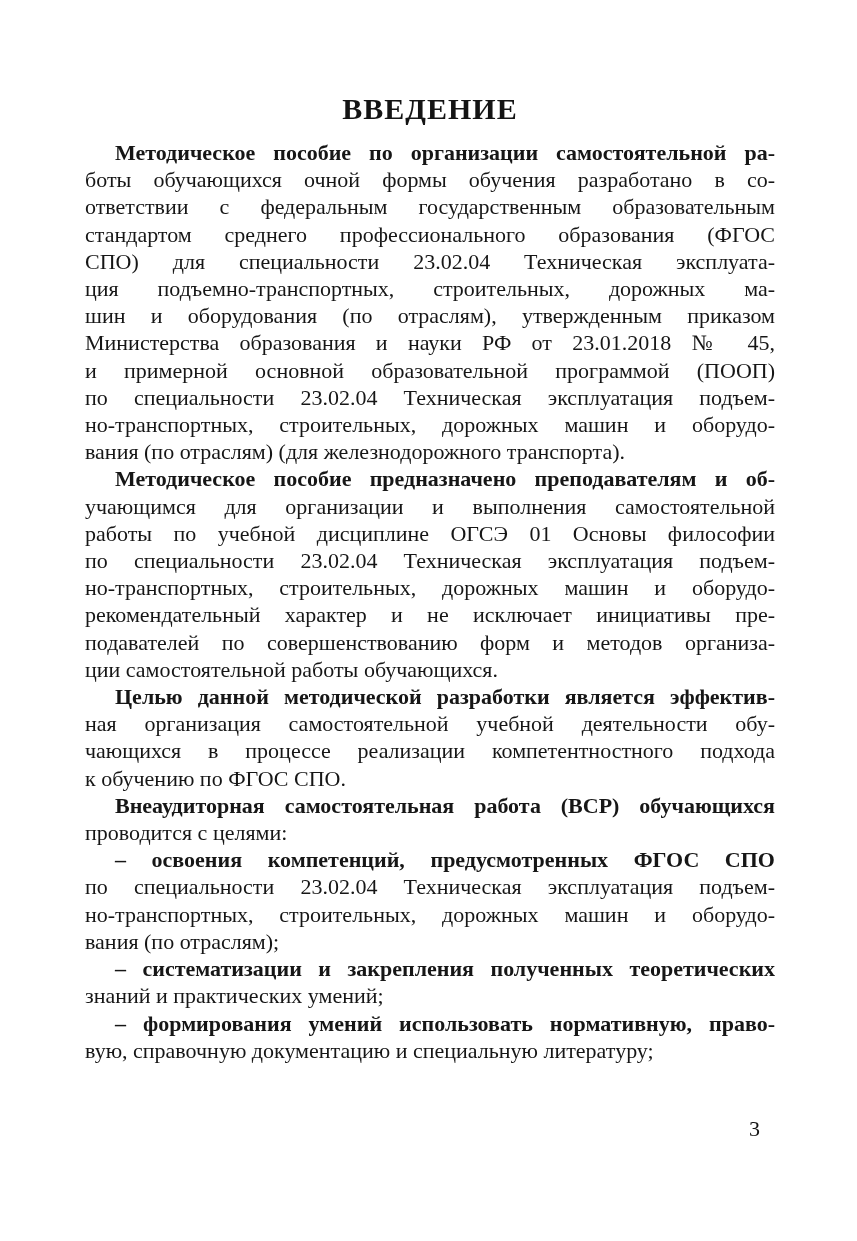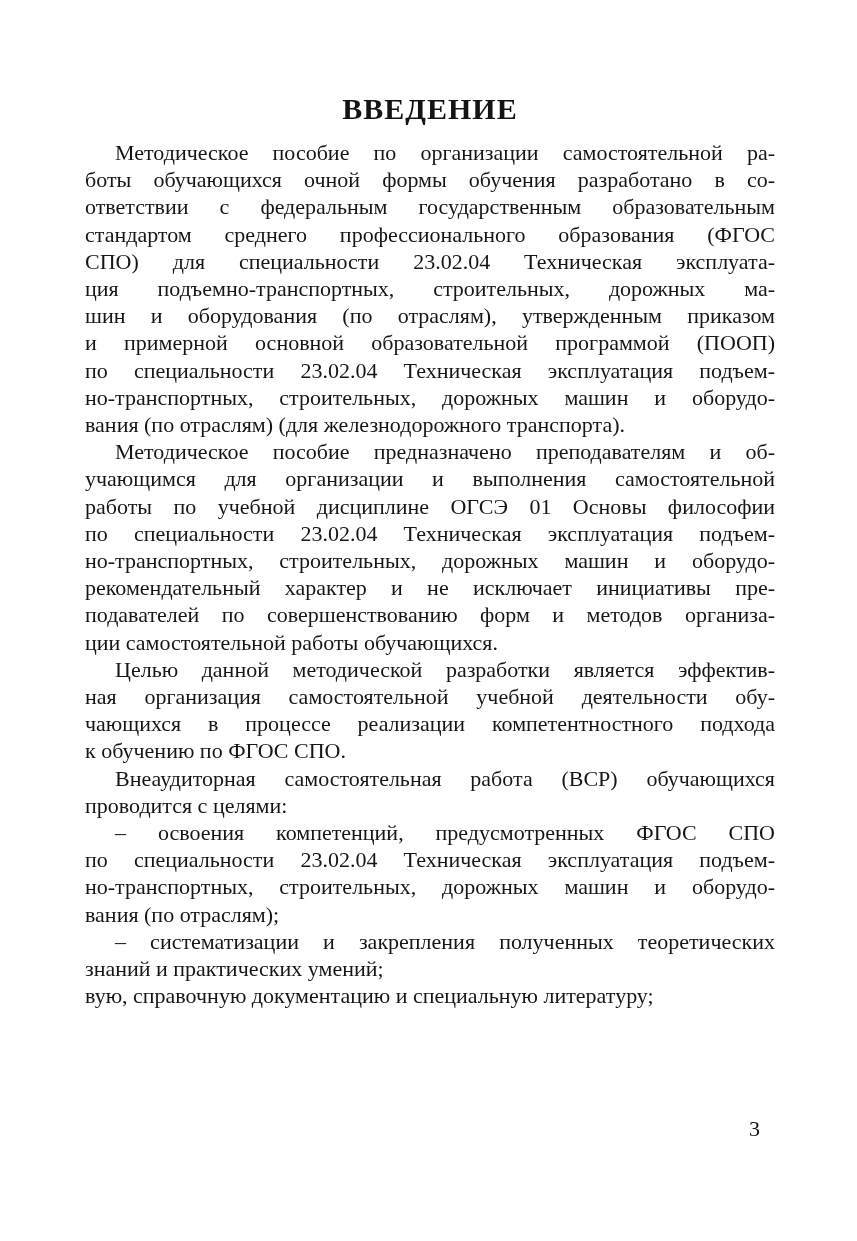--- a/index.html
+++ b/index.html
@@ -51,20 +51,21 @@
     display: block;
     white-space: normal;
   }
   .ln.j {
     text-align: justify;
     text-align-last: justify;
     text-justify: inter-word;
   }
   .ln.first {
     padding-left: 30px;
+    font-weight: bold;
   }
   .page-number {
     position: absolute;
     right: 97px;
     top: 1116px;
     font-size: 22px;
     color: #141414;
   }
 </style>
 </head>
@@ -75,20 +76,21 @@
     <h1 class="doc-title">ВВЕДЕНИЕ</h1>
     <div class="body-text">
         <p class="para">
           <span class="ln first j">Методическое пособие по организации самостоятельной ра-</span>
           <span class="ln j">боты обучающихся очной формы обучения разработано в со-</span>
           <span class="ln j">ответствии с федеральным государственным образовательным</span>
           <span class="ln j">стандартом среднего профессионального образования (ФГОС</span>
           <span class="ln j">СПО) для специальности 23.02.04 Техническая эксплуата-</span>
           <span class="ln j">ция подъемно-транспортных, строительных, дорожных ма-</span>
           <span class="ln j">шин и оборудования (по отраслям), утвержденным приказом</span>
+          <span class="ln j">Министерства образования и науки РФ от 23.01.2018 № 45,</span>
           <span class="ln j">и примерной основной образовательной программой (ПООП)</span>
           <span class="ln j">по специальности 23.02.04 Техническая эксплуатация подъем-</span>
           <span class="ln j">но-транспортных, строительных, дорожных машин и оборудо-</span>
           <span class="ln">вания (по отраслям) (для железнодорожного транспорта).</span>
         </p>
         <p class="para">
           <span class="ln first j">Методическое пособие предназначено преподавателям и об-</span>
           <span class="ln j">учающимся для организации и выполнения самостоятельной</span>
           <span class="ln j">работы по учебной дисциплине ОГСЭ 01 Основы философии</span>
           <span class="ln j">по специальности 23.02.04 Техническая эксплуатация подъем-</span>
@@ -111,18 +113,19 @@
           <span class="ln first j">– освоения компетенций, предусмотренных ФГОС СПО</span>
           <span class="ln j">по специальности 23.02.04 Техническая эксплуатация подъем-</span>
           <span class="ln j">но-транспортных, строительных, дорожных машин и оборудо-</span>
           <span class="ln">вания (по отраслям);</span>
         </p>
         <p class="para">
           <span class="ln first j">– систематизации и закрепления полученных теоретических</span>
           <span class="ln">знаний и практических умений;</span>
         </p>
         <p class="para">
+          <span class="ln first j">– формирования умений использовать нормативную, право-</span>
           <span class="ln">вую, справочную документацию и специальную литературу;</span>
         </p>
       </div>
   </div>
   <div class="page-number">3</div>
 </div>
 
 </body></html>

